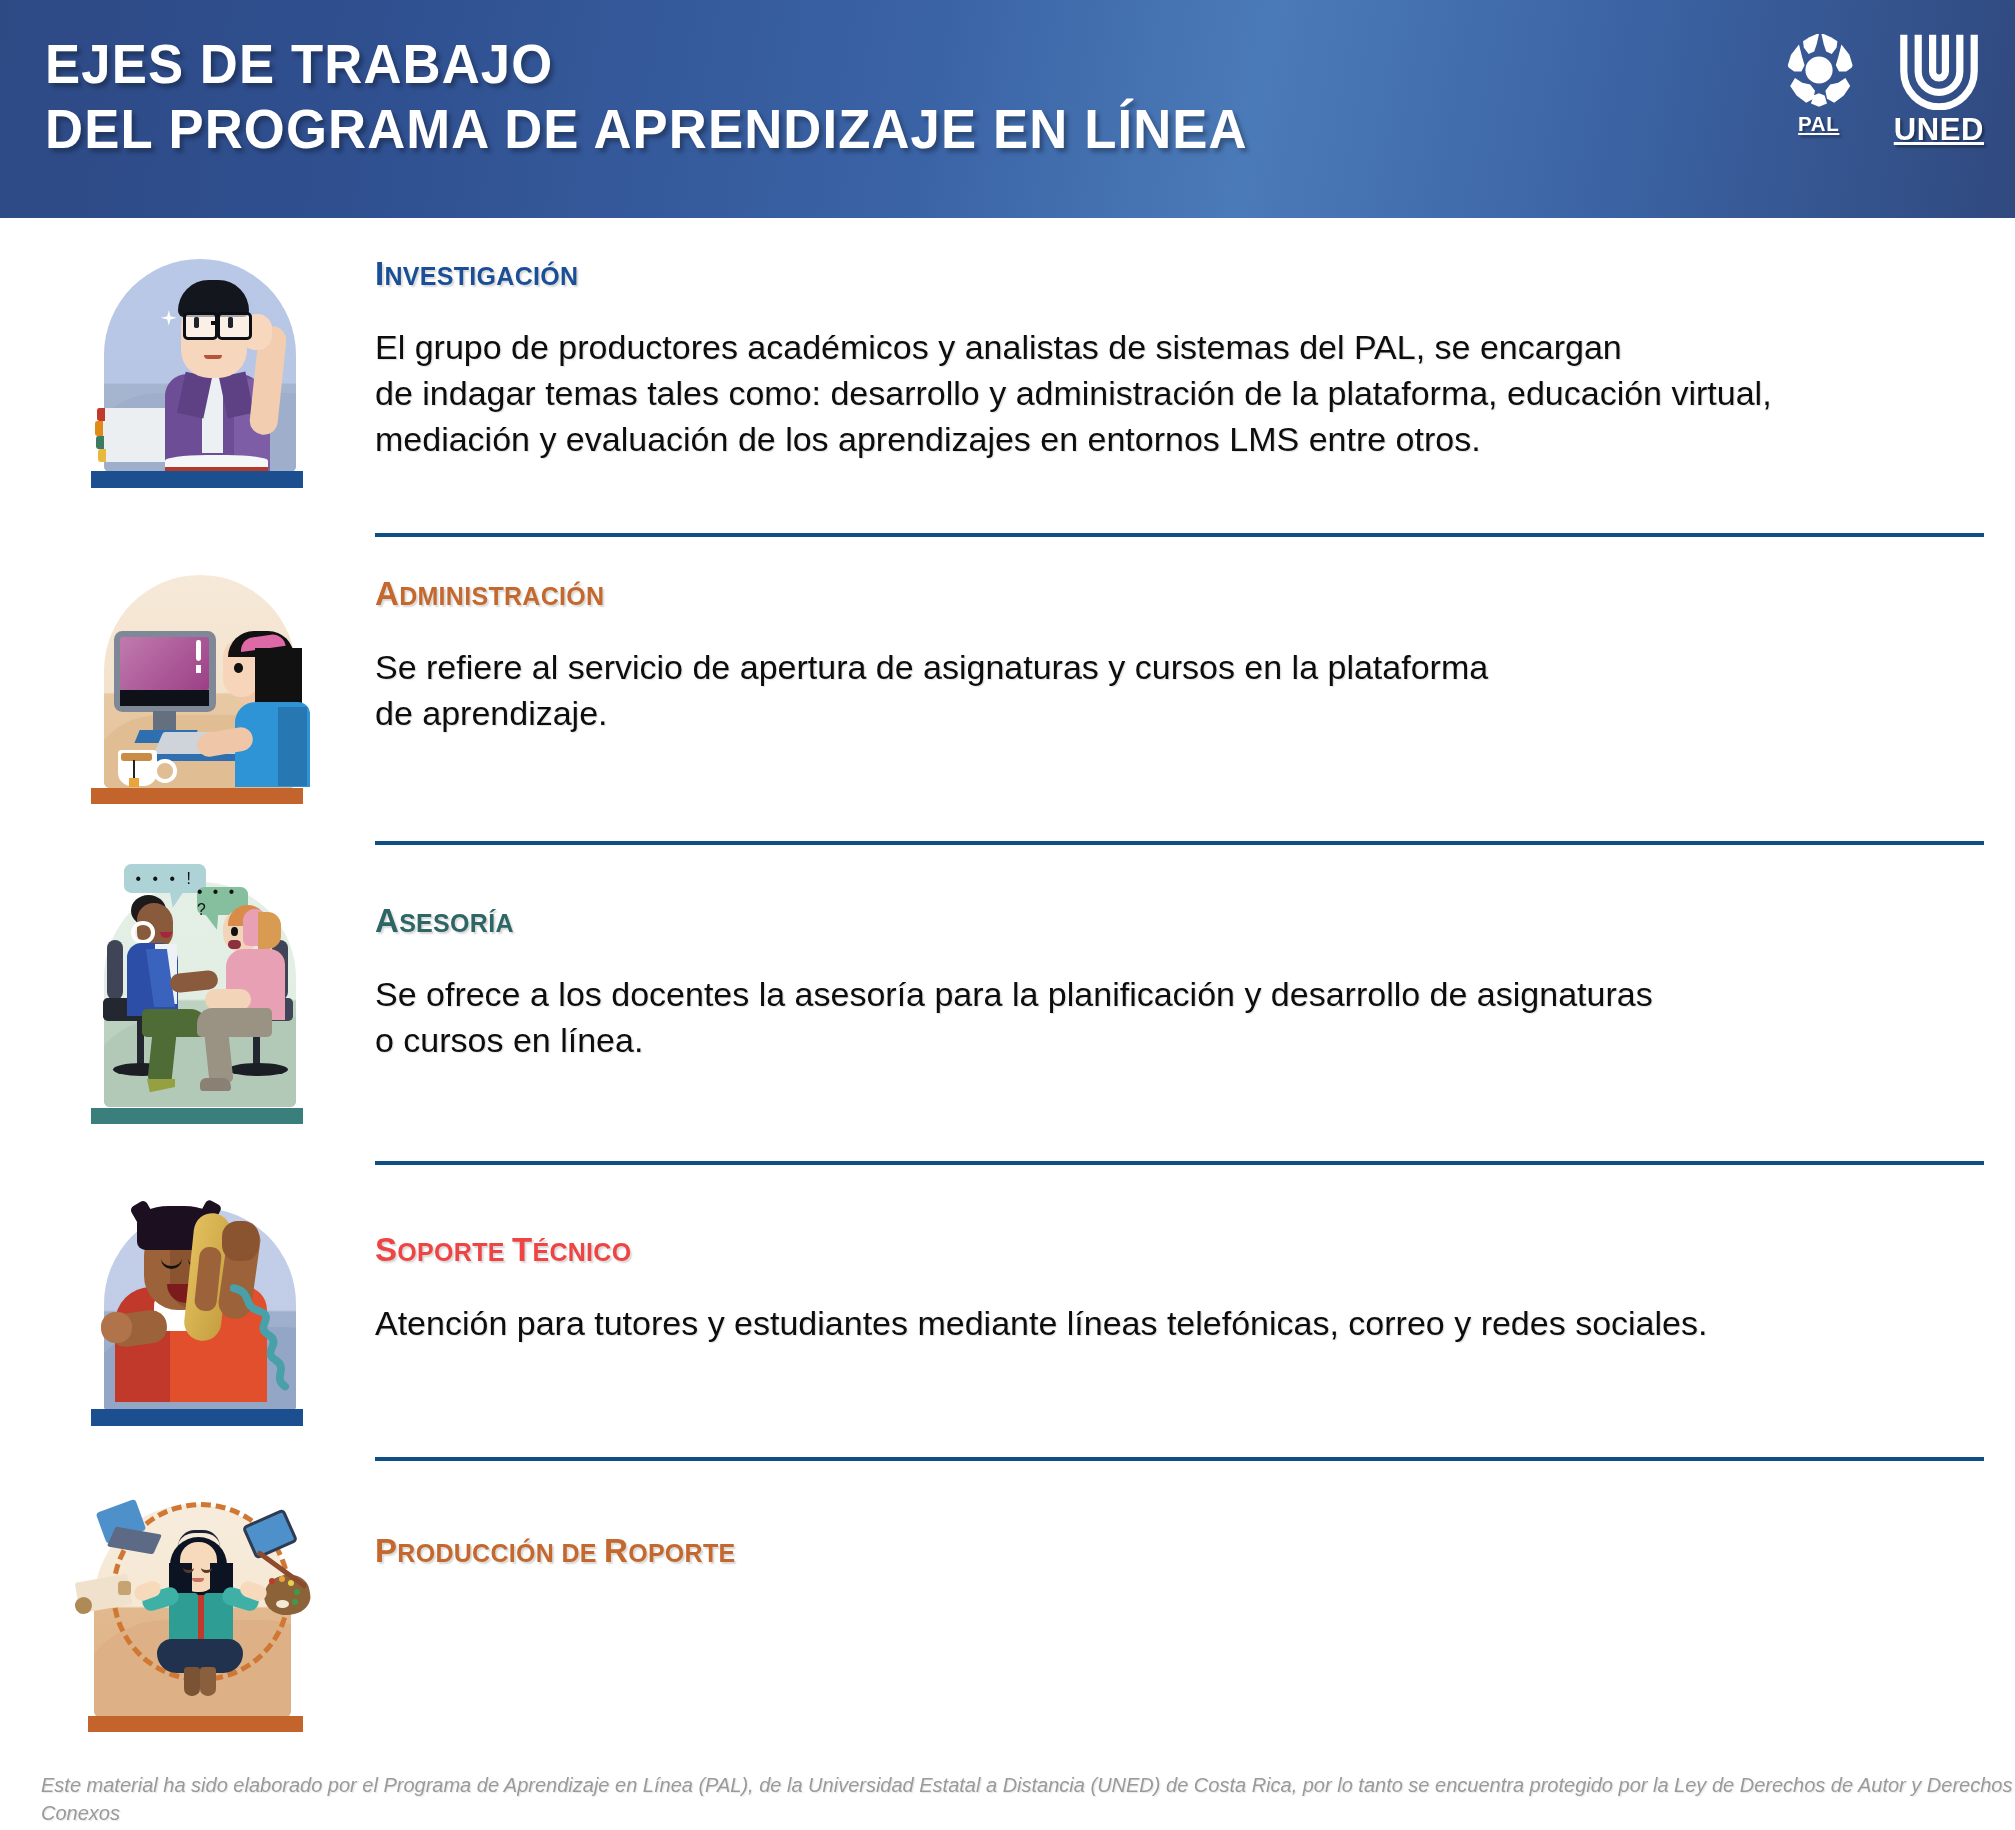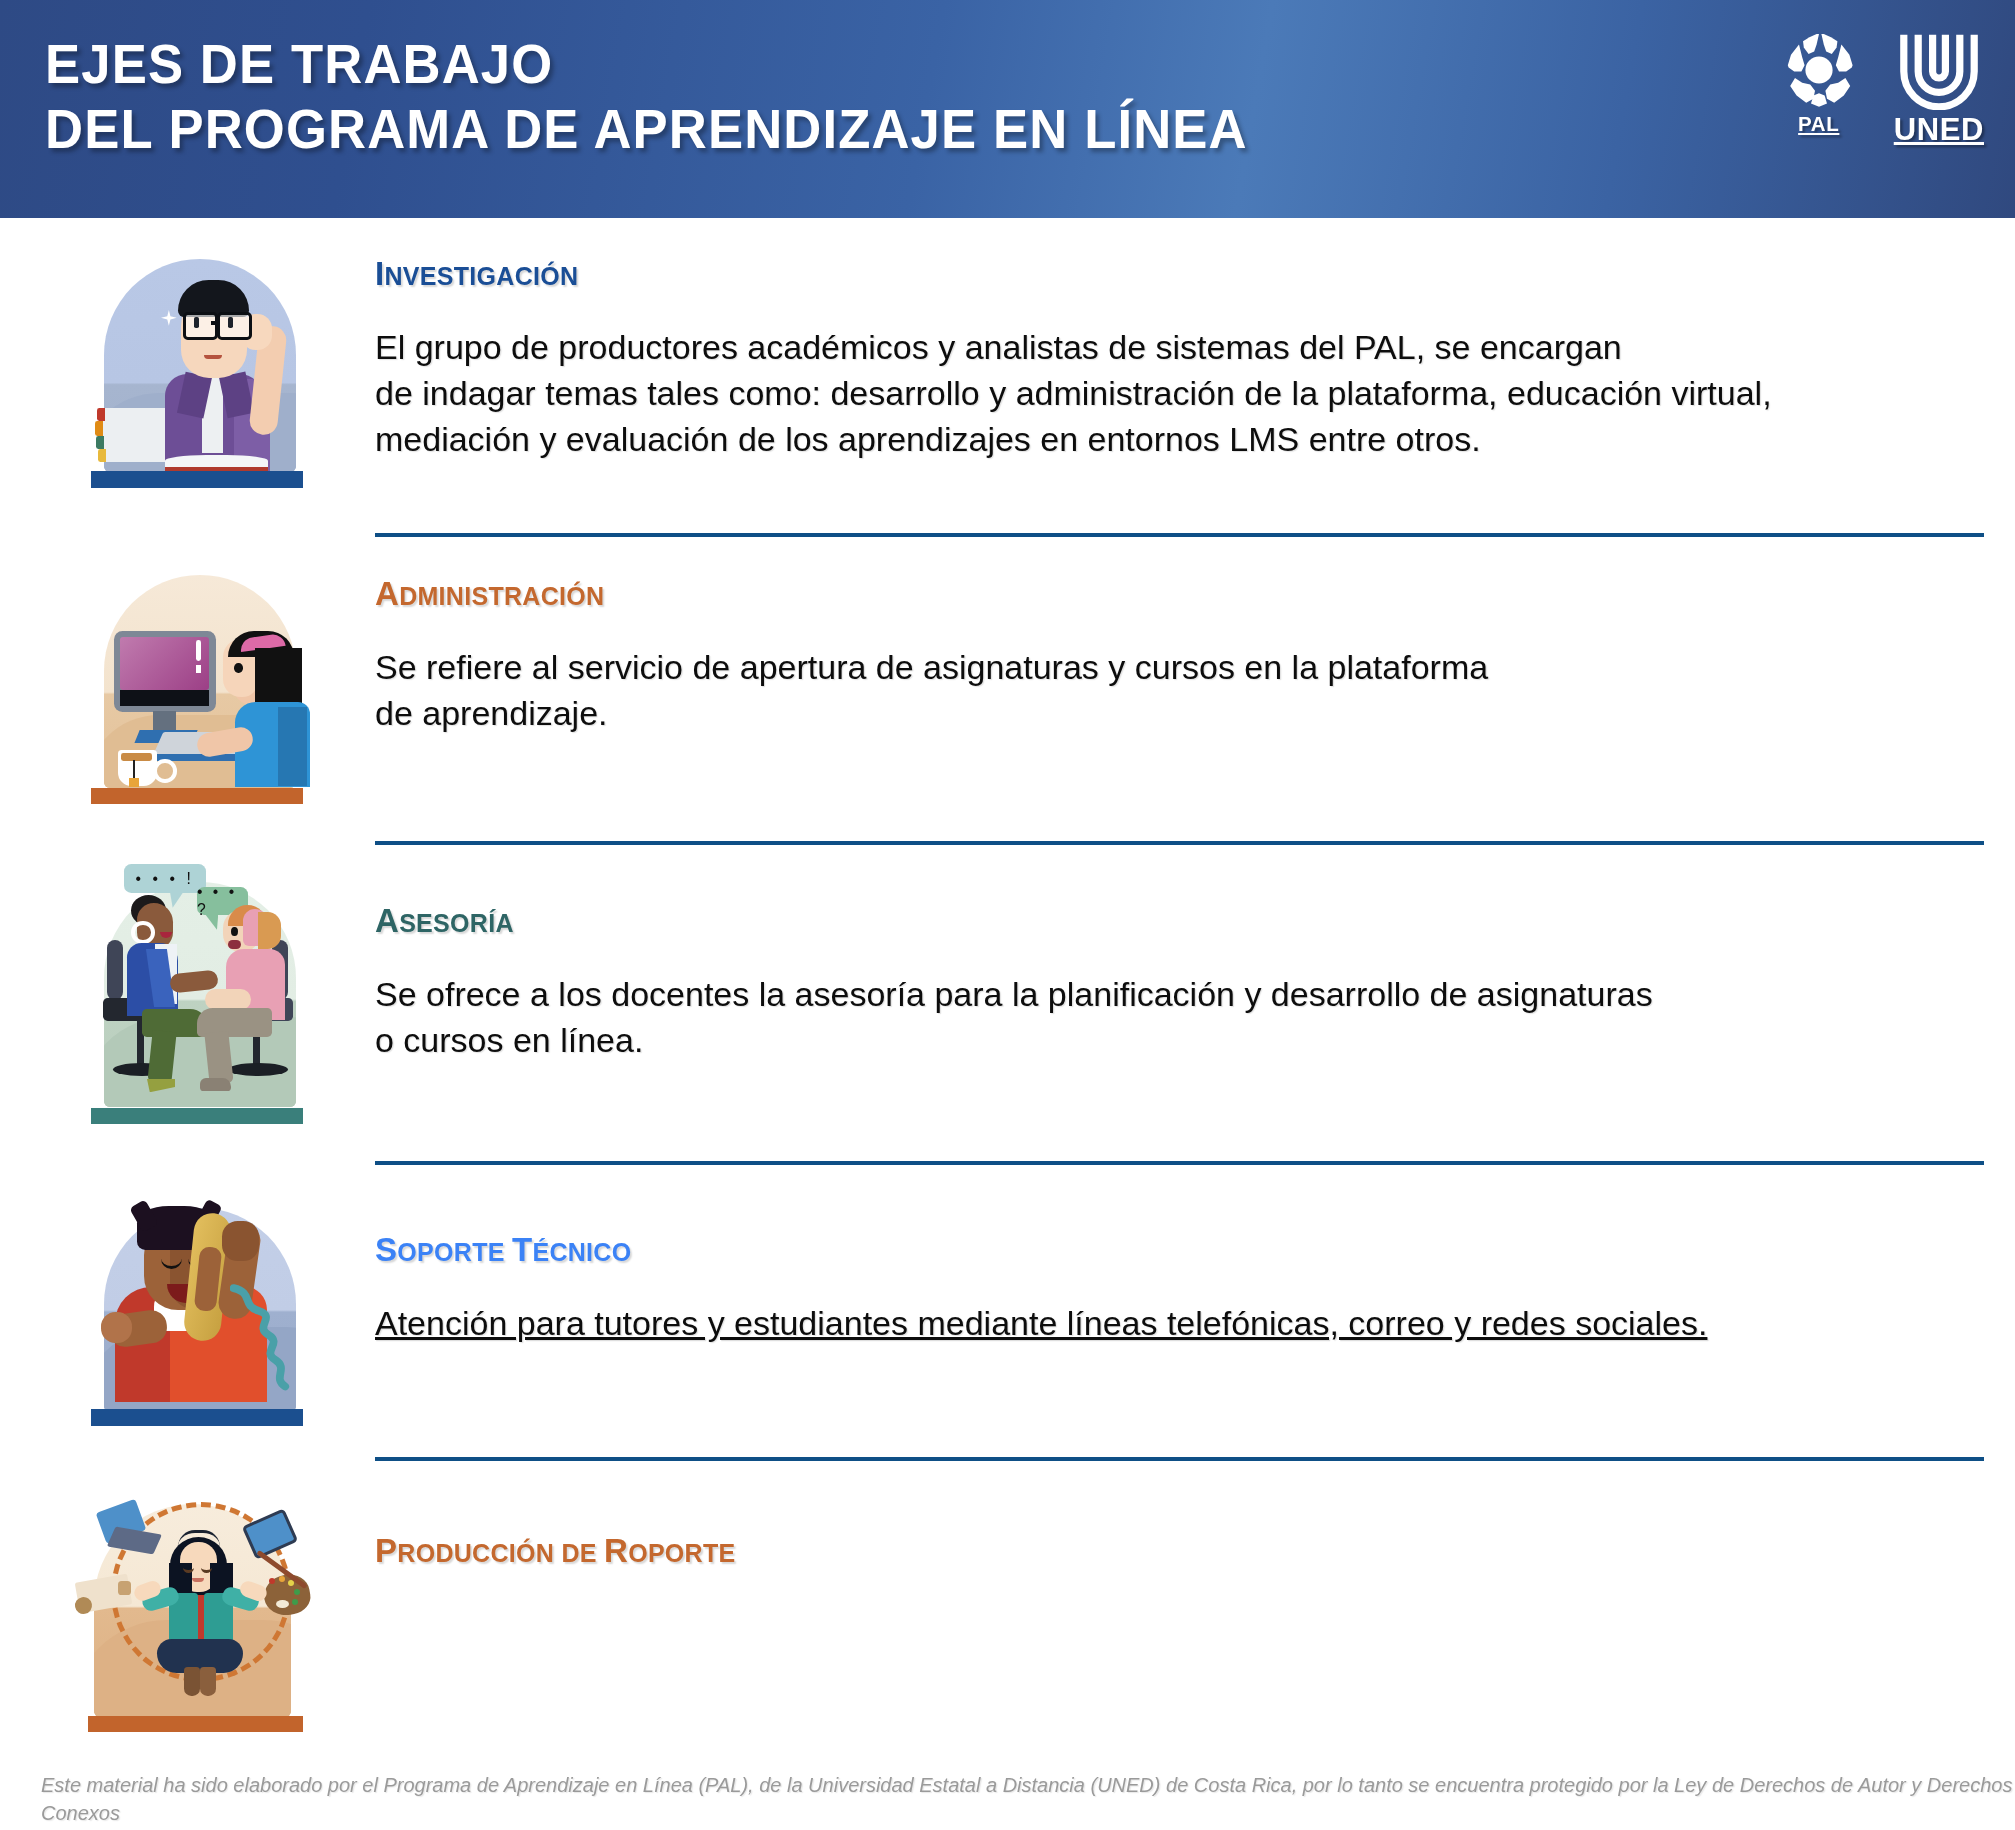--- a/index.html
+++ b/index.html
@@ -325,22 +325,22 @@
         <div style="position:absolute;left:30px;top:128px;width:58px;height:33px;background:#9c6239;border-radius:15.7px;transform:rotate(-8deg);"></div>
         <div style="position:absolute;left:22px;top:128px;width:31px;height:31px;background:#b1734a;border-radius:14.5px;"></div>
 
         <svg style="position:absolute;left:151px;top:100px;" width="66" height="109" viewBox="0 0 110 180">
           <path d="M6 6 C40 14 18 34 48 44 C78 54 40 70 64 84 C88 98 52 112 76 126 C98 140 70 156 92 170" fill="none" stroke="#4aa0a8" stroke-width="13" stroke-linecap="round"></path>
         </svg>
         <div class="baseline" style="background:#1b4f8f;height:17px;bottom:0;"></div>
       </div>
     </div>
     <div class="txt-col">
-      <div class="sec-heading" style="color:#3b82f6;margin-top:65px;"><span>S</span><span class="sc">OPORTE </span><span>T</span><span class="sc">ÉCNICO</span></div>
-      <p class="sec-body" style="margin-top:31px;text-decoration:underline;">Atención para tutores y estudiantes mediante líneas telefónicas, correo y redes sociales.</p>
+      <div class="sec-heading" style="color:#ef4444;margin-top:65px;"><span>S</span><span class="sc">OPORTE </span><span>T</span><span class="sc">ÉCNICO</span></div>
+      <p class="sec-body" style="margin-top:31px;">Atención para tutores y estudiantes mediante líneas telefónicas, correo y redes sociales.</p>
     </div>
     <div class="divider" style="top:291px;"></div>
   </div>
 
   <div class="section" style="height:284px;">
     <div class="art-col">
       <div class="illo" style="left:66px;top:9.7px;width:260px;height:260px;">
         <div class="arch" style="left:28px;bottom:14.5px;width:197px;height:213px;background:linear-gradient(180deg,#f7ecdc 0%,#f5e8d4 48%,#e2b98e 49%,#dcb184 100%);">
           <div style="position:absolute;left:-24px;bottom:0;width:290px;height:97px;background:#ddb185;border-radius:115px 115px 0 0;"></div>
         </div>

